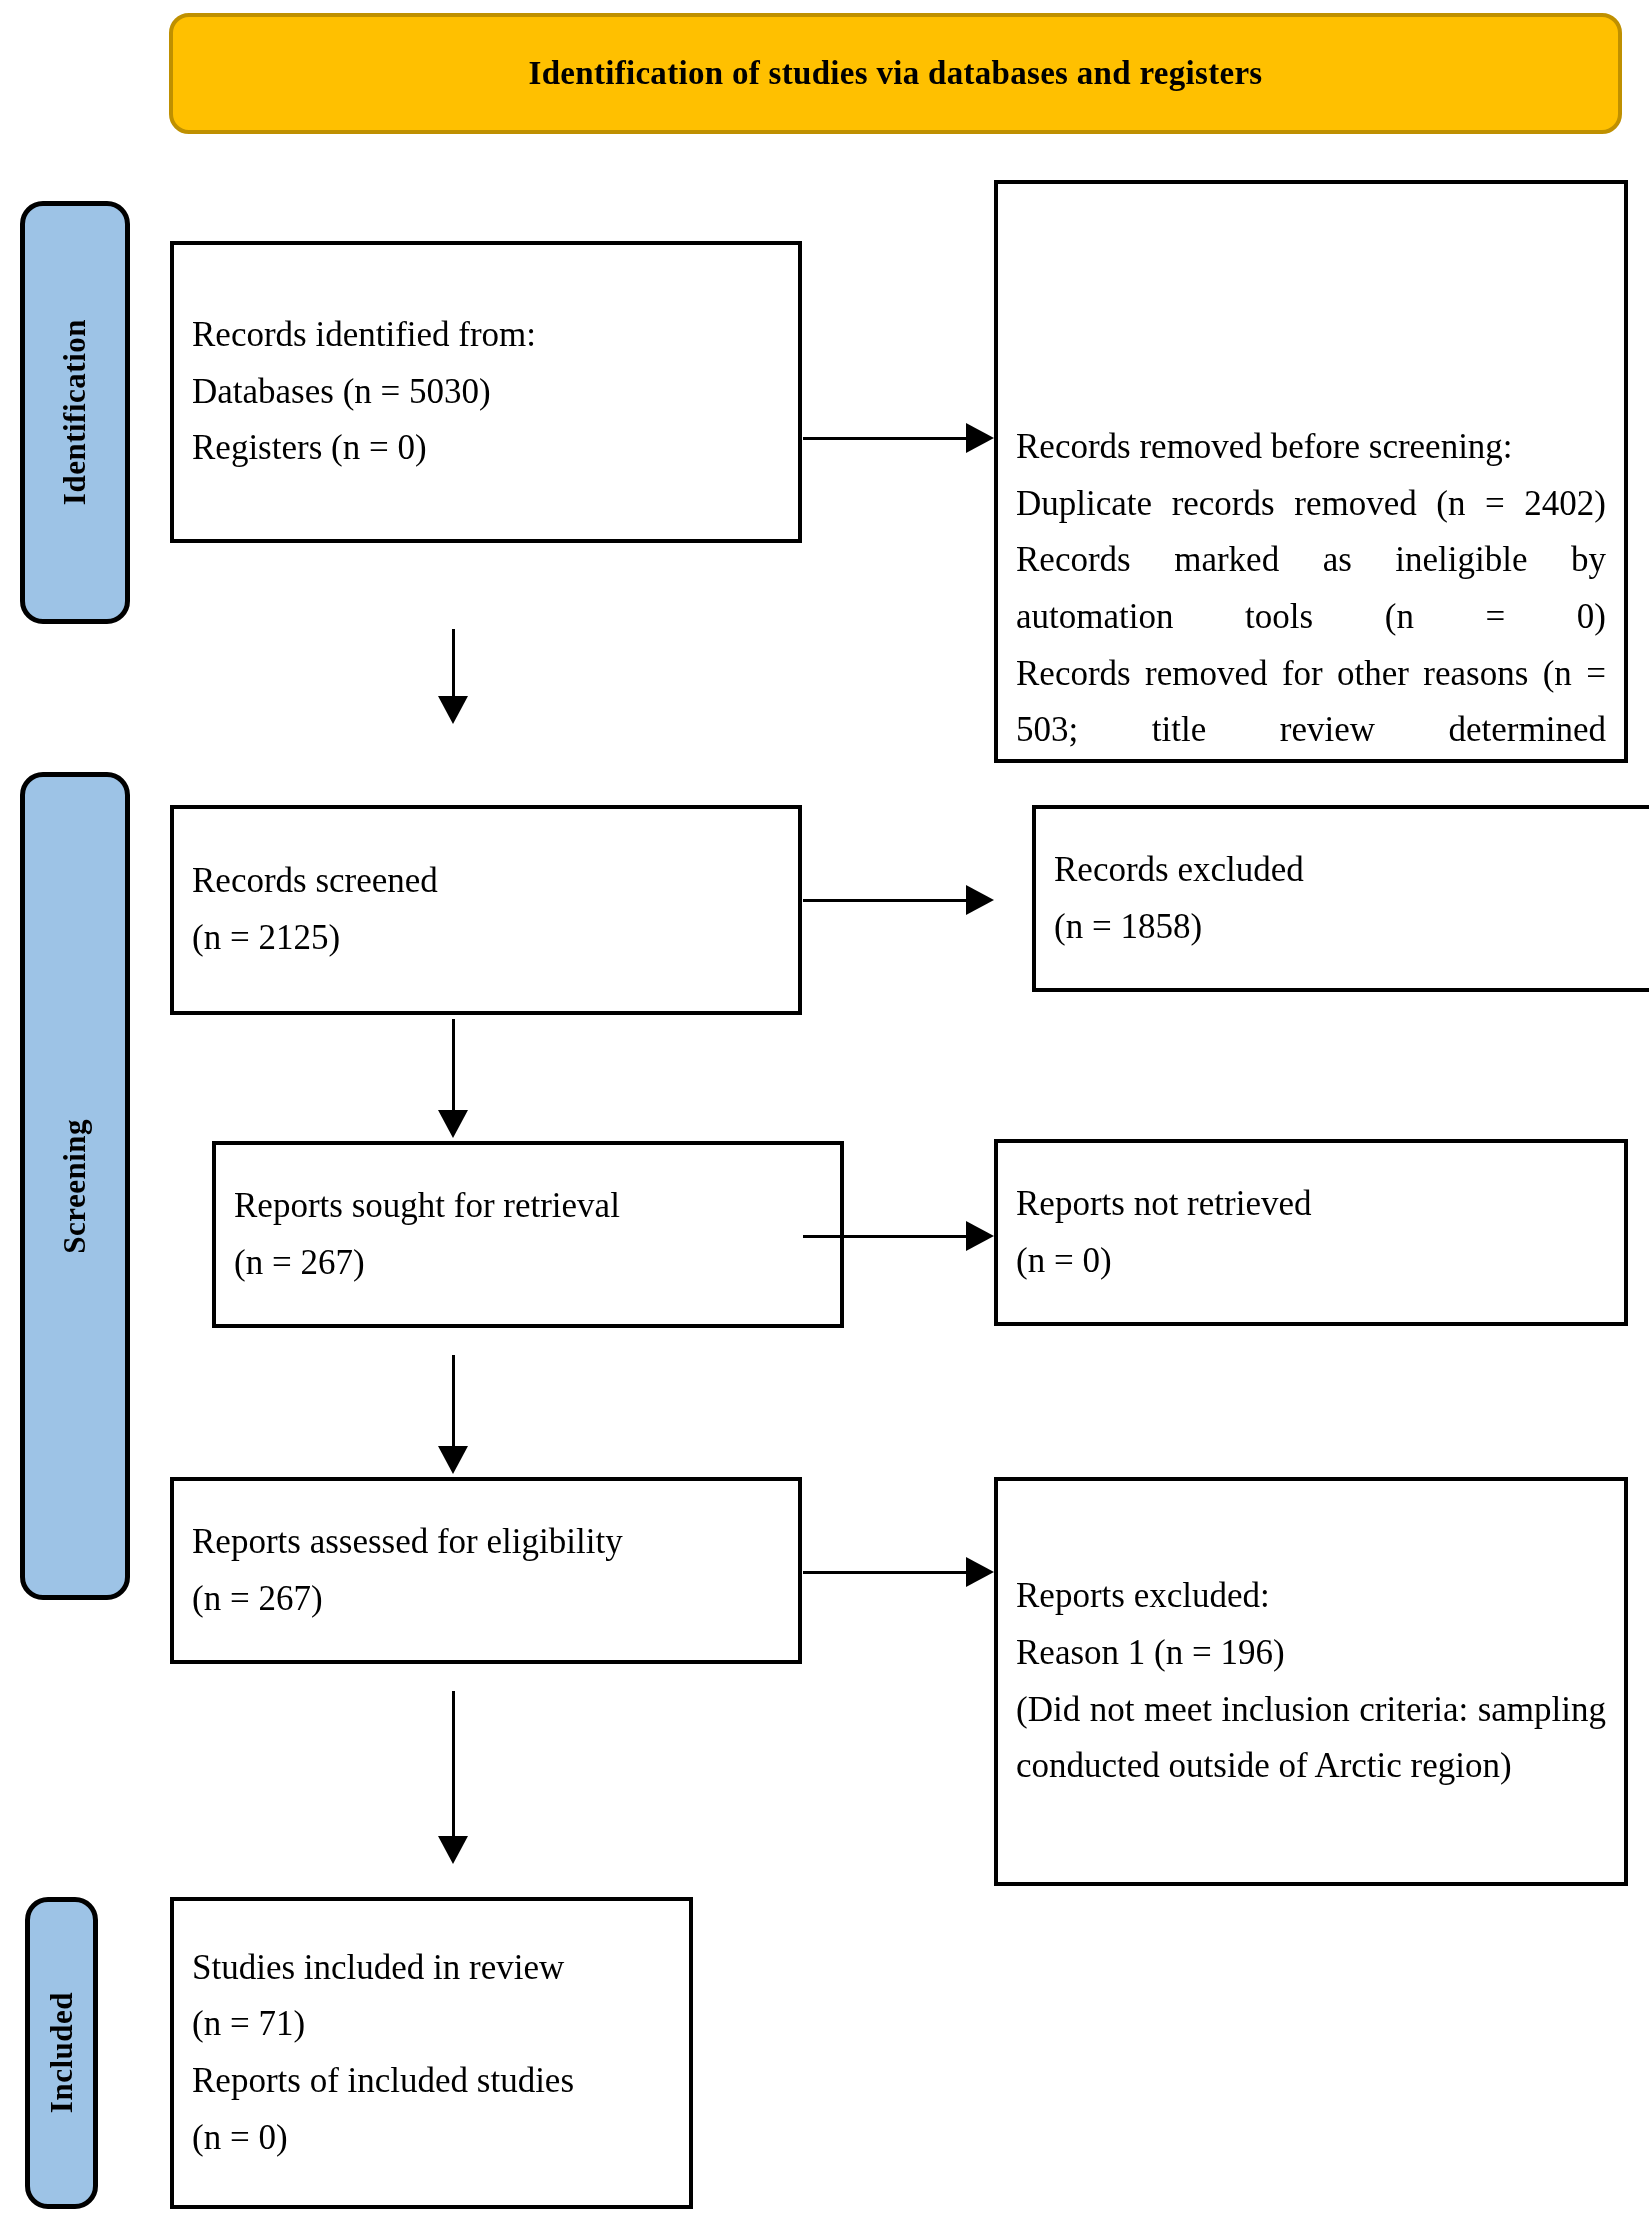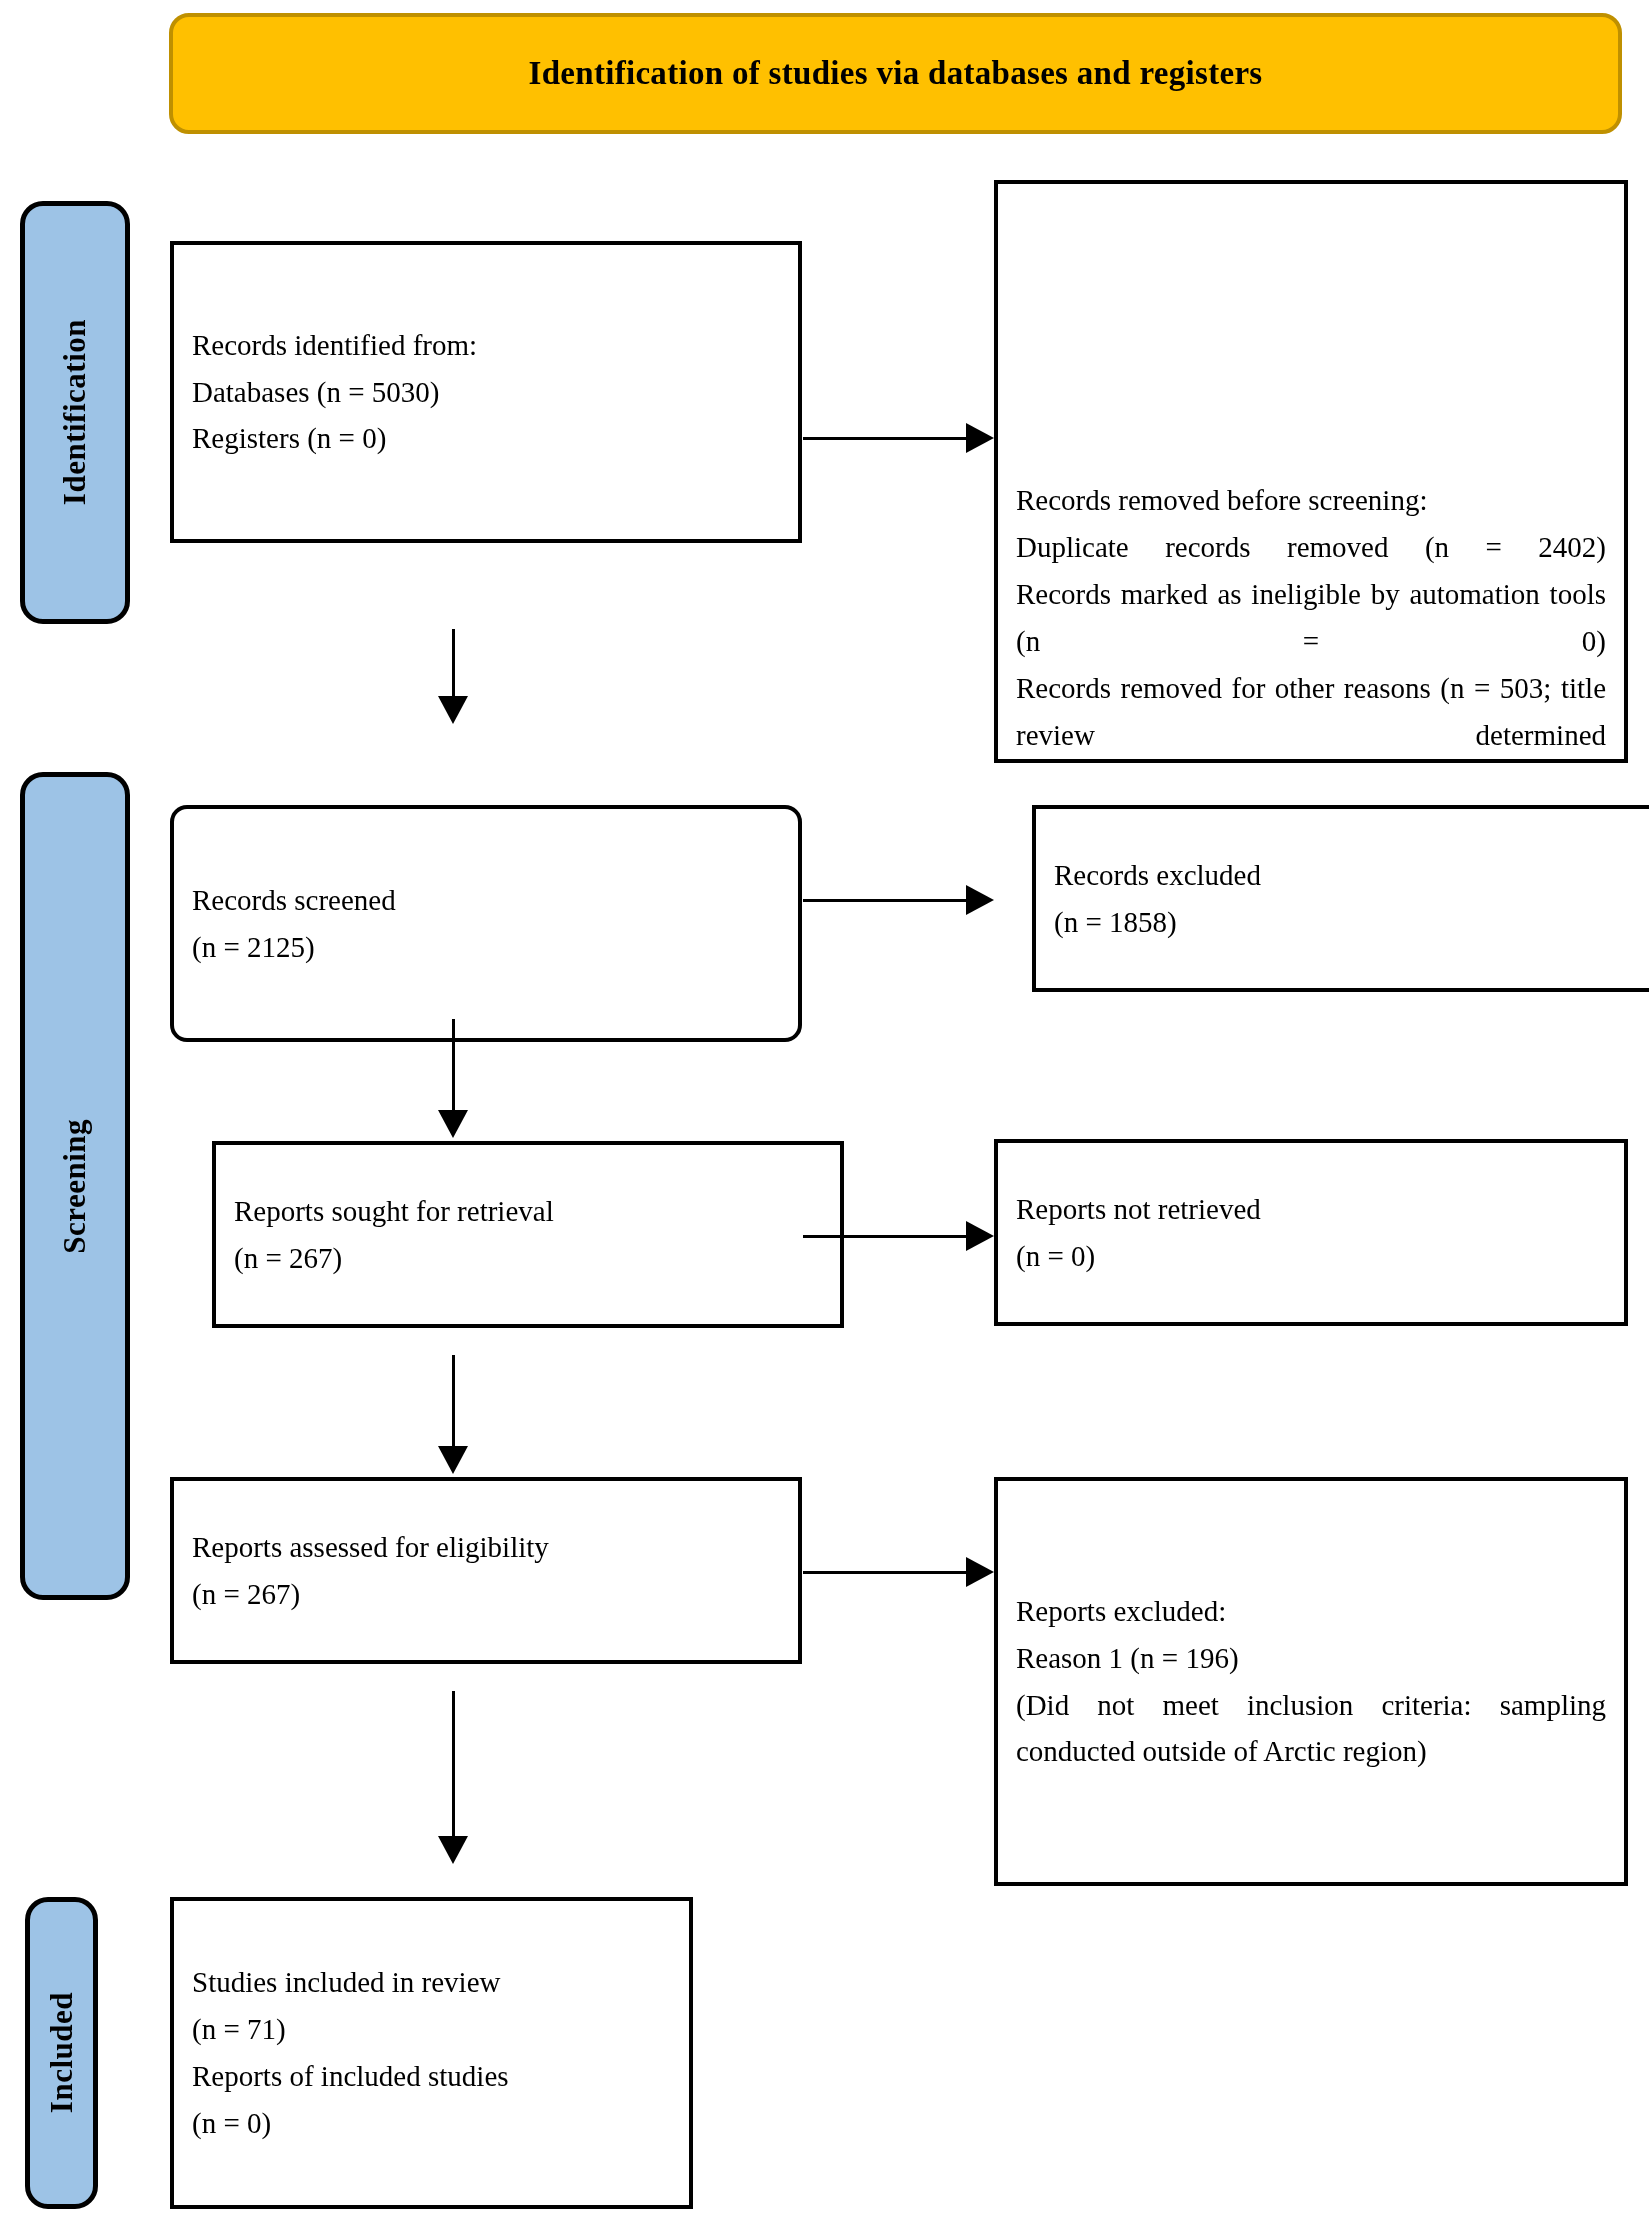--- a/index.html
+++ b/index.html
@@ -72,30 +72,30 @@
     background: #ffffff;
     border: 4.5px solid #000000;
     box-sizing: border-box;
     padding: 0 18px;
     display: flex;
     flex-direction: column;
     justify-content: center;
   }
   .pbox p {
     margin: 0;
-    font-size: 29px;
+    font-size: 35px;
     line-height: 1.62;
     color: #000000;
   }
   .pbox.justified p { text-align: justify; text-align-last: left; }
   .pbox.justified p.last-clip { text-align: justify; text-align-last: justify; }
 
   
   .box-identified  { left: 170px; top: 241px;  width: 632px; height: 302px; }
-  .box-screened    { left: 170px; top: 805px; width: 632px; height: 237px; border-radius: 17px; }
+  .box-screened    { left: 170px; top: 805px; width: 632px; height: 210px; }
   .box-sought      { left: 170px; top: 1141px; width: 632px; height: 187px; margin-left: 42px; }
   .box-assessed    { left: 170px; top: 1477px; width: 632px; height: 187px; }
   .box-included    { left: 170px; top: 1897px; width: 523px; height: 312px; }
 
   
   .box-removed     { left: 994px; top: 180px;  width: 634px; height: 583px; justify-content: flex-end; }
   .box-excluded-r  { left: 1032px; top: 805px; width: 634px; height: 187px; }
   .box-notretr     { left: 994px; top: 1139px; width: 634px; height: 187px; }
   .box-rexcluded   { left: 994px; top: 1477px; width: 634px; height: 409px; }
 

